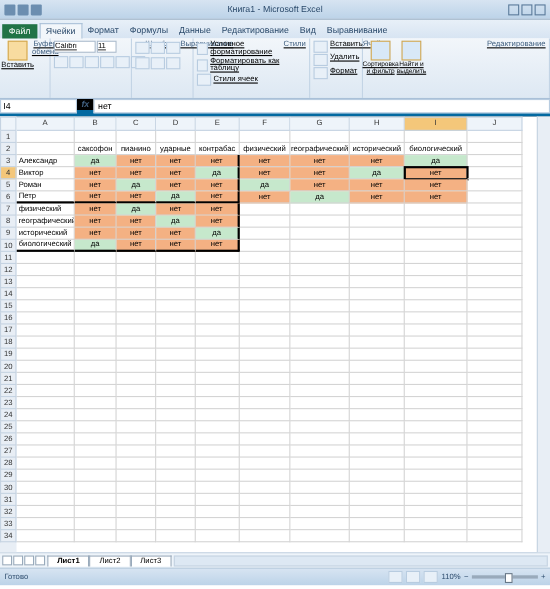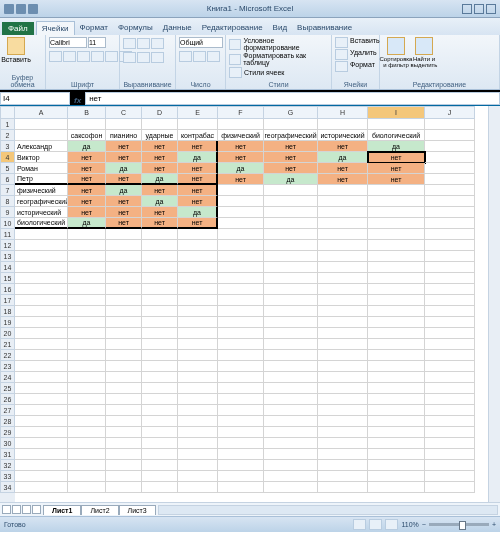--- a/index.html
+++ b/index.html
@@ -8,31 +8,31 @@
 .titlebar .doc { flex: 1; text-align: center; color: #2b4a6b; font-size: 8px; }
 .titlebar .qat { display: flex; gap: 2px; }
 .titlebar .qat span { width: 10px; height: 10px; background: #6c8eb0; border-radius: 1px; display:inline-block;}
 .titlebar .wbtn { display:flex; gap:2px;}
 .titlebar .wbtn span{width:10px;height:10px;border:1px solid #5a7a9a;}
 .ribbon-tabs { height: 17px; background: linear-gradient(#e8f0f8,#d7e4f2); display: flex; align-items: flex-end; padding-left: 2px; gap: 2px; font-size: 8px;}
 .ribbon-tabs .filebtn { background: #217346; color: #fff; padding: 2px 6px; }
 .ribbon-tabs .tab { padding: 2px 5px; color: #2b4a6b; cursor:pointer;}
 .ribbon-tabs .tab.active { background: #f2f6fa; border: 1px solid #a9c0d8; border-bottom: none; }
 .ribbon { height: 55px; background: linear-gradient(#f2f6fa,#dde8f3); border-bottom: 1px solid #a9c0d8; display: flex; font-size: 7px;}
-.rgroup { border-right: 1px solid #c3d4e5; padding: 2px 3px 1px; display:flex; flex-direction:column; justify-content:space-between;}
+.rgroup { border-right: 1px solid #c3d4e5; padding: 2px 3px 1px; display:flex; flex-direction:row; justify-content:space-between;text-decoration:underline;}
 .rgroup .lbl { text-align:center; color:#416080; font-size:7px;}
 .rgbody { display:flex; gap:2px; align-items:flex-start; flex-wrap:wrap;}
 .bigbtn { width:26px; height:36px; display:flex; flex-direction:column; align-items:center; gap:1px;}
 .bigbtn .ic { width:18px; height:18px; background:#f8dca0; border:1px solid #d4a850;}
 .smbtn { width:13px; height:11px; background:#e8f0f8; border:1px solid #b8cce0; display:inline-block;}
 .fontsel { display:flex; gap:1px;}
 .fontsel input { width:38px; height:11px; font-size:7px; border:1px solid #abc;}
 .fontsel .sz { width:18px;}
 .btnrow { display:flex; gap:1px; margin-top:1px;}
-.namebox-row { height:16px; background:#000000; border-bottom:1px solid #0369a1; display:flex; align-items:flex-end;}
+.namebox-row { height:16px; background:#000000; border-bottom:6px solid #0369a1; display:flex; align-items:flex-start;}
 .namebox { width:70px; height:13px; border:1px solid #b8cce0; background:#fff; font-size:8px; padding:0 2px; display:flex; align-items:center;}
 .fx { padding:0 4px; color:#416080; font-style:italic;font-weight:bold;}
 .fbar { flex:1; height:13px; border:1px solid #b8cce0; background:#fff; padding:0 3px; display:flex; align-items:center;}
 .sheet-area { height: 396px; display:flex; background:#fff;}
 .rowhdrs { width:15px; background:#e8eef5;}
 .rowhdrs .corner { height:13px; border:1px solid #c5d3e2; background:#eef4fa;}
 .rowhdrs .rh { height:11px; border:1px solid #c5d3e2; border-top:none; text-align:center; font-size:7px; color:#333; display:flex; align-items:center; justify-content:center;}
 .gridwrap { flex:1; overflow:hidden; position:relative;}
 .colhdrs { display:flex; height:13px;}
 .colhdrs .ch { border:1px solid #c5d3e2; border-left:none; background:#eef4fa; text-align:center; font-size:7px; color:#333; display:flex; align-items:center; justify-content:center;}
@@ -123,31 +123,20 @@
           <span class="smbtn"></span>
           <span class="smbtn"></span>
         </div>
       <div class="btnrow">
           <span class="smbtn"></span>
           <span class="smbtn"></span>
           <span class="smbtn"></span>
         </div>
     </div>
     <div class="lbl">Выравнивание</div>
-  </div>
-  <div class="rgroup" style="width:50px">
-    <div class="rgbody" style="flex-direction:column">
-      <input style="width: 44px; height: 11px; font-size: 7px; border: 1px solid rgb(170, 187, 204);" value="Общий">
-      <div class="btnrow">
-          <span class="smbtn"></span>
-          <span class="smbtn"></span>
-          <span class="smbtn"></span>
-        </div>
-    </div>
-    <div class="lbl">Число</div>
   </div>
   <div class="rgroup" style="width:106px">
     <div class="rgbody" style="flex-direction:column;gap:1px">
       <div style="display:flex;gap:2px;align-items:center">
           <span class="smbtn"></span>
           <span>Условное форматирование</span>
         </div>
       <div style="display:flex;gap:2px;align-items:center">
           <span class="smbtn"></span>
           <span>Форматировать как таблицу</span>

